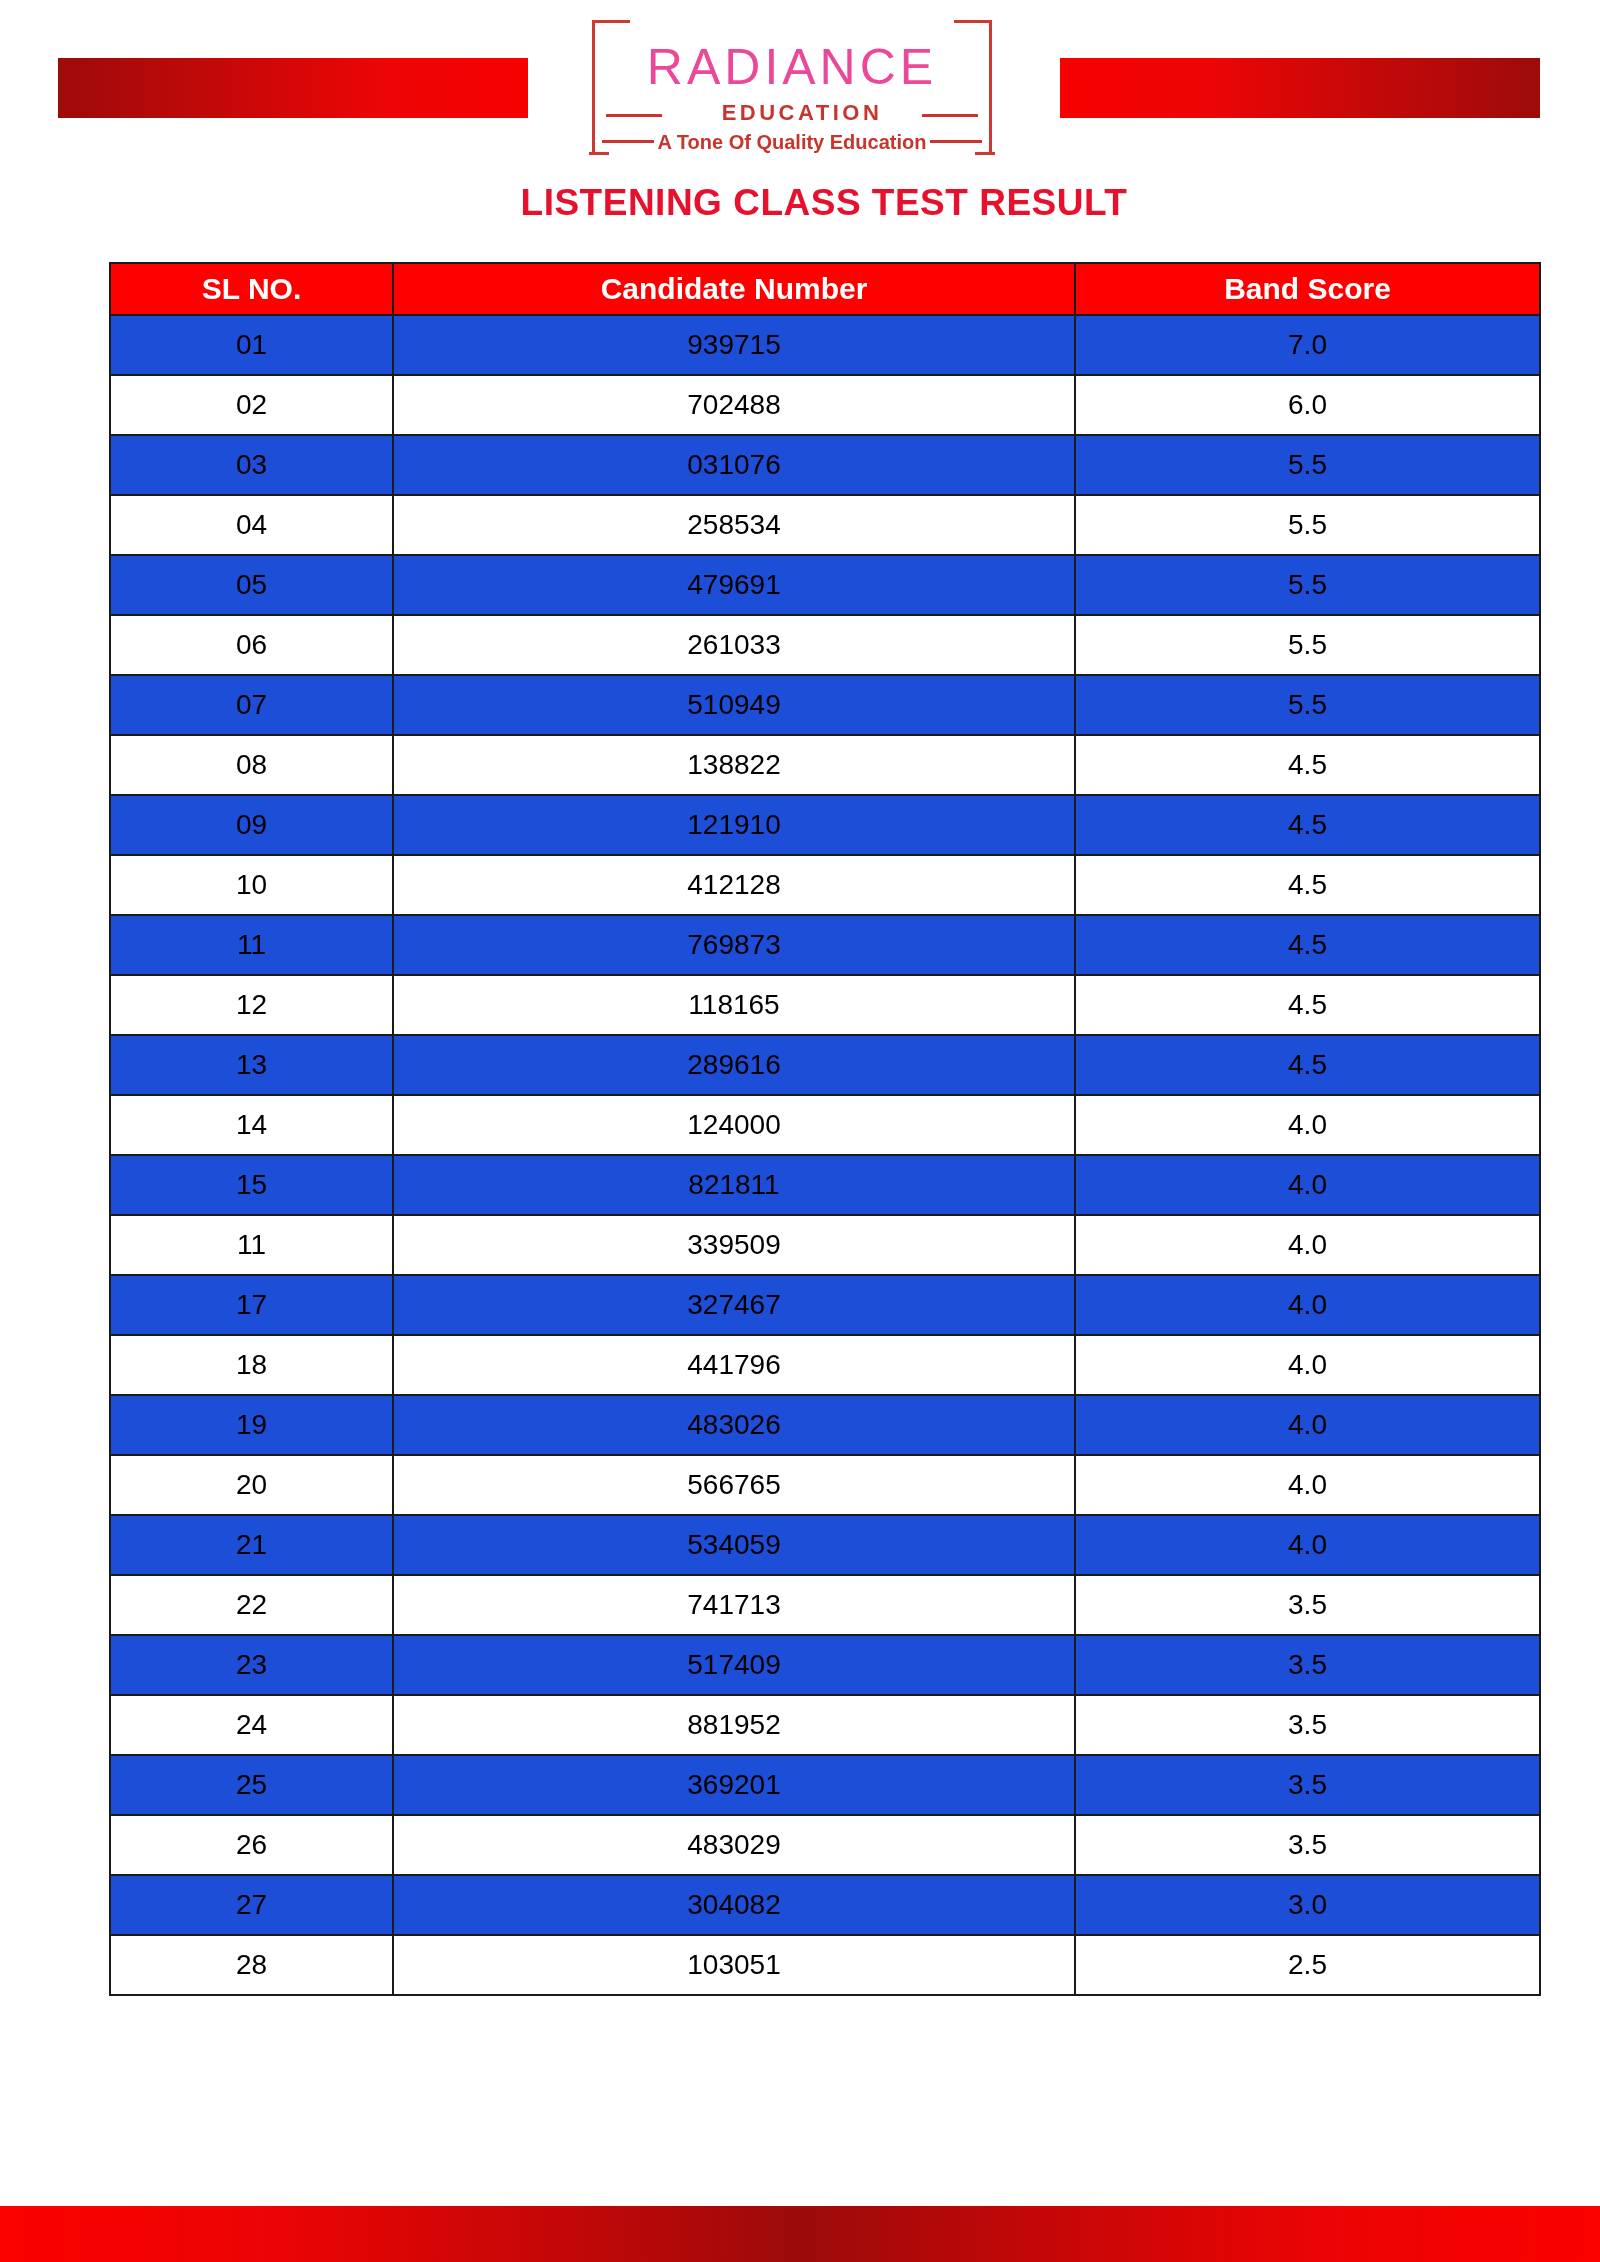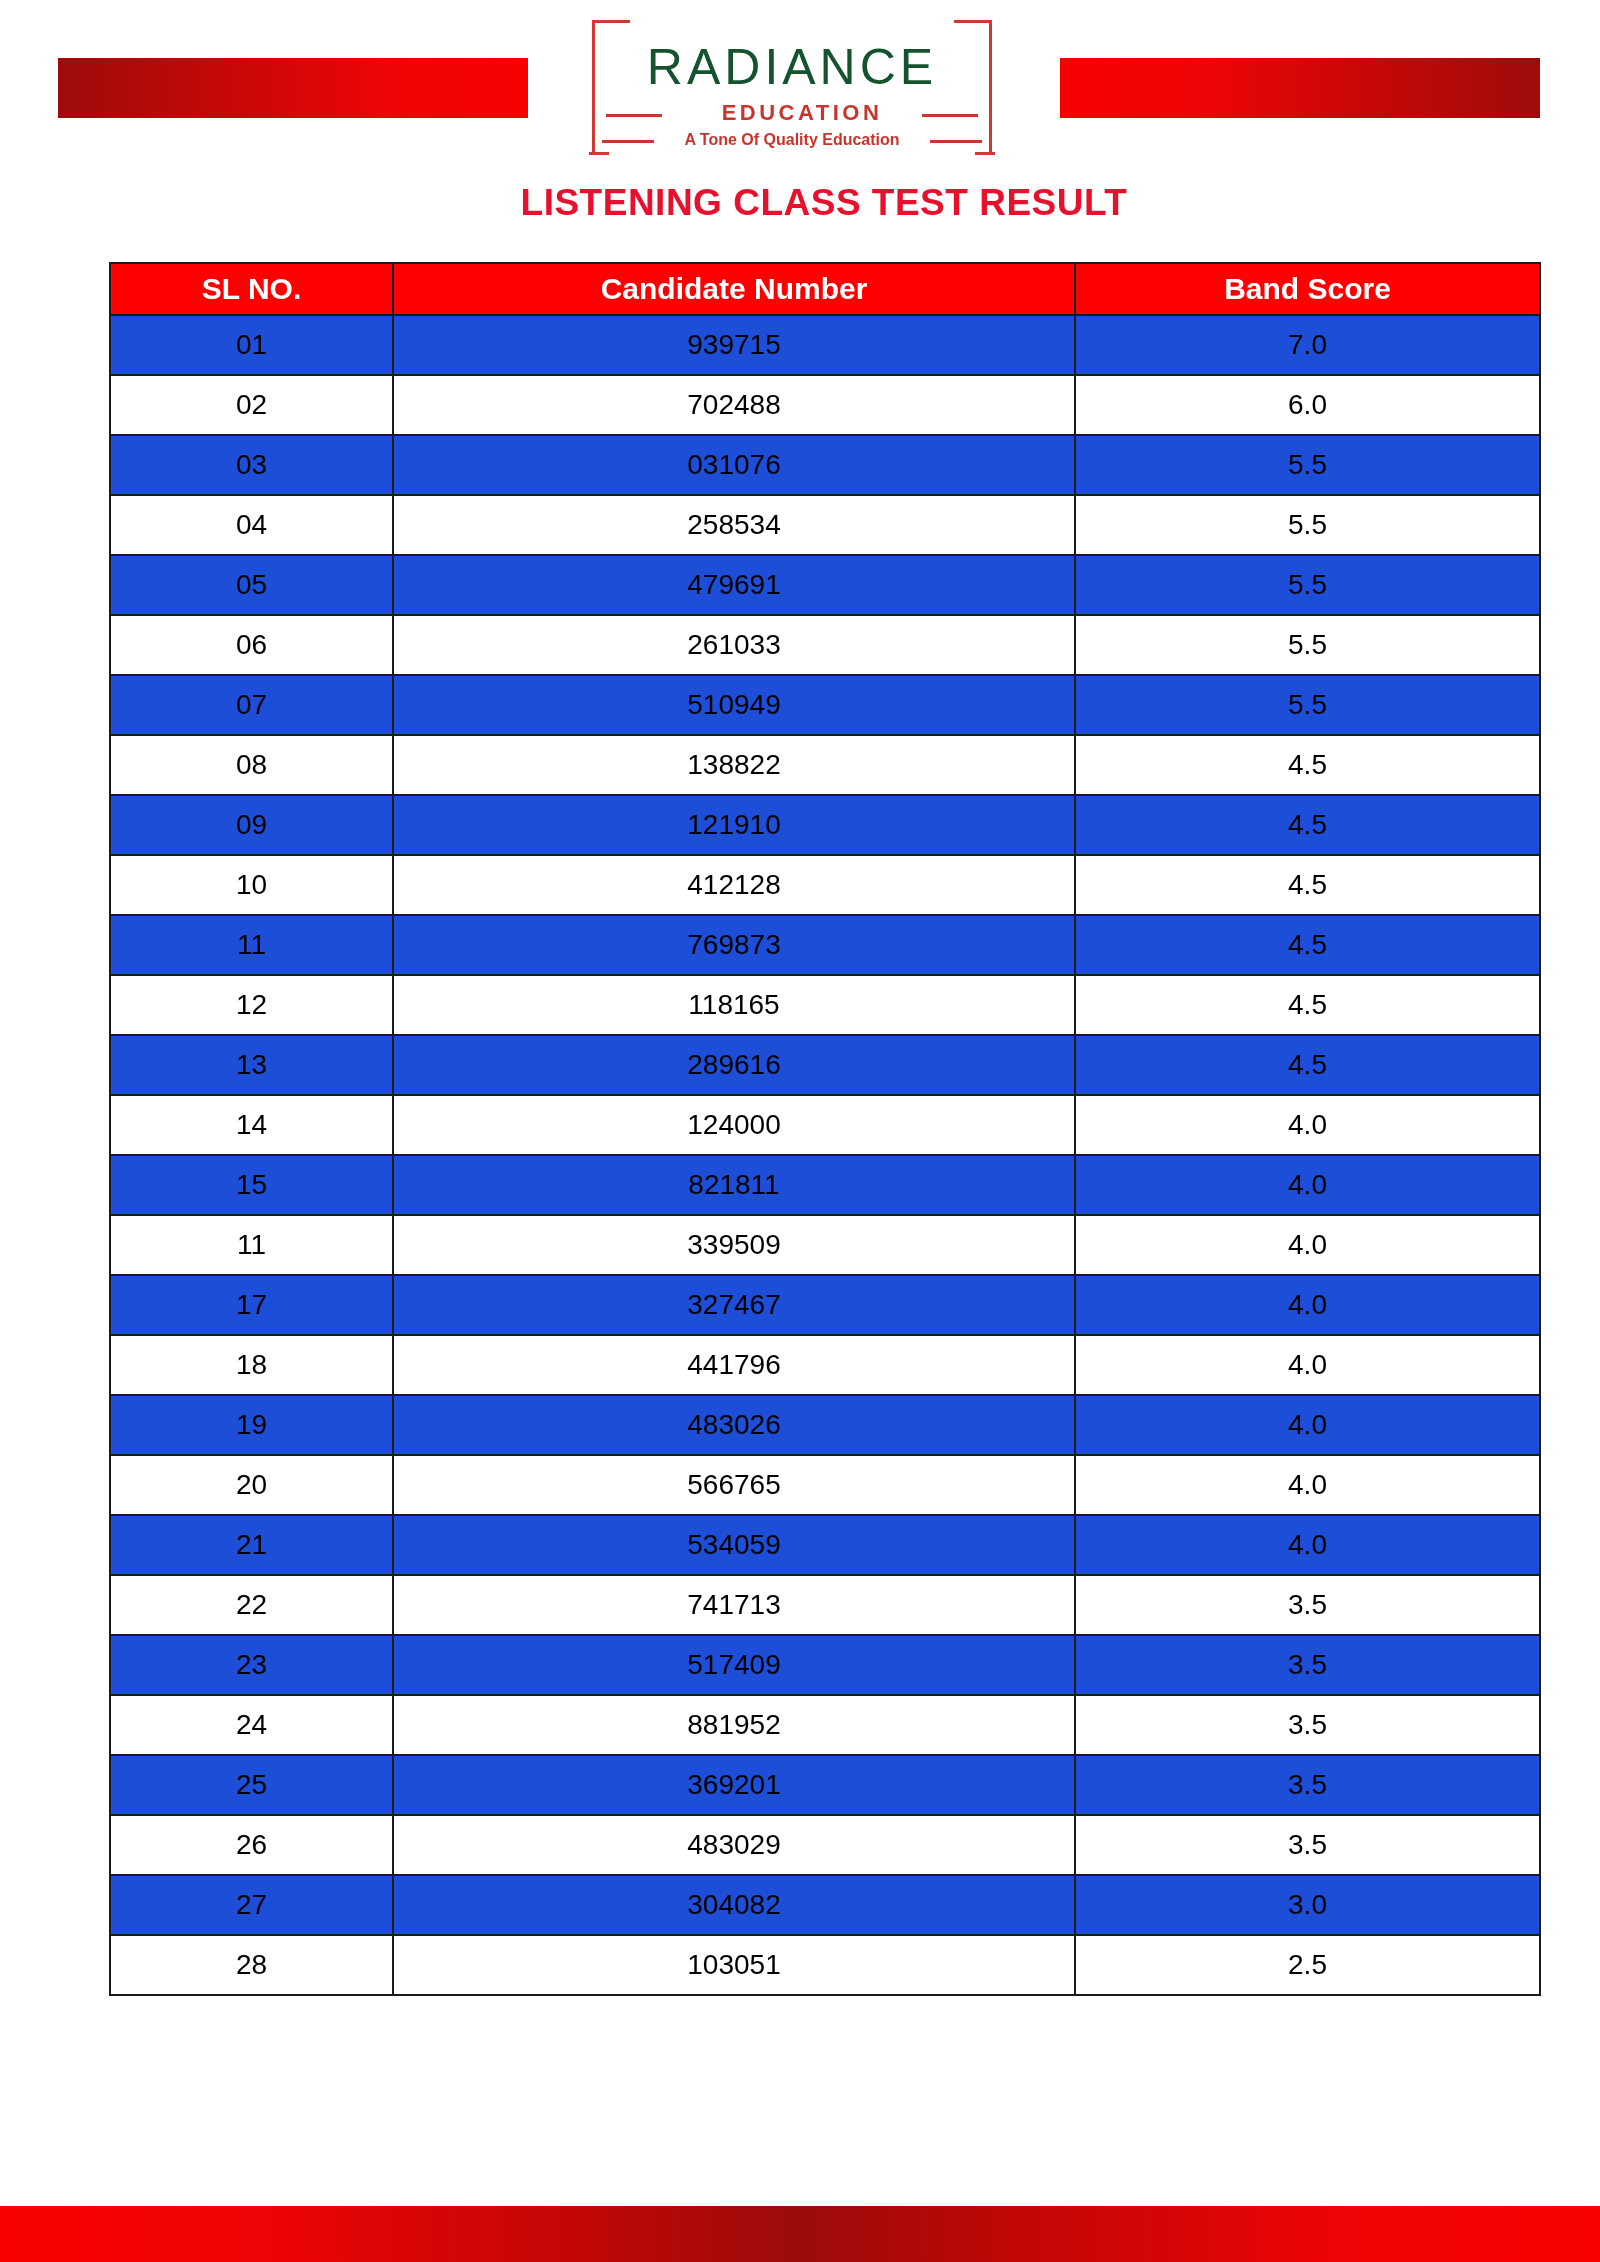--- a/index.html
+++ b/index.html
@@ -95,21 +95,21 @@
 
   .logo-word {
     position: absolute;
     left: 0; right: 0;
     top: 22px;
     text-align: center;
     font-family: "Liberation Sans", sans-serif;
     font-size: 50px;
     font-weight: 400;
     letter-spacing: 4px;
-    color: #14532d;
+    color: #ec4899;
     line-height: 1;
   }
   .logo-sub {
     position: absolute;
     left: 0; right: 0;
     top: 82px;
     text-align: center;
     font-size: 22px;
     font-weight: 700;
     letter-spacing: 3.5px;
@@ -125,21 +125,21 @@
     background: #C9342C;
   }
   .logo-sub-rule-l { left: 14px; }
   .logo-sub-rule-r { right: 14px; }
 
   .logo-tag {
     position: absolute;
     left: 0; right: 0;
     top: 112px;
     text-align: center;
-    font-size: 16px;
+    font-size: 20px;
     font-weight: 700;
     color: #C9342C;
     line-height: 1;
   }
   .logo-tag-rule-l, .logo-tag-rule-r {
     position: absolute;
     top: 120px;
     height: 3px;
     width: 52px;
     background: #C9342C;

